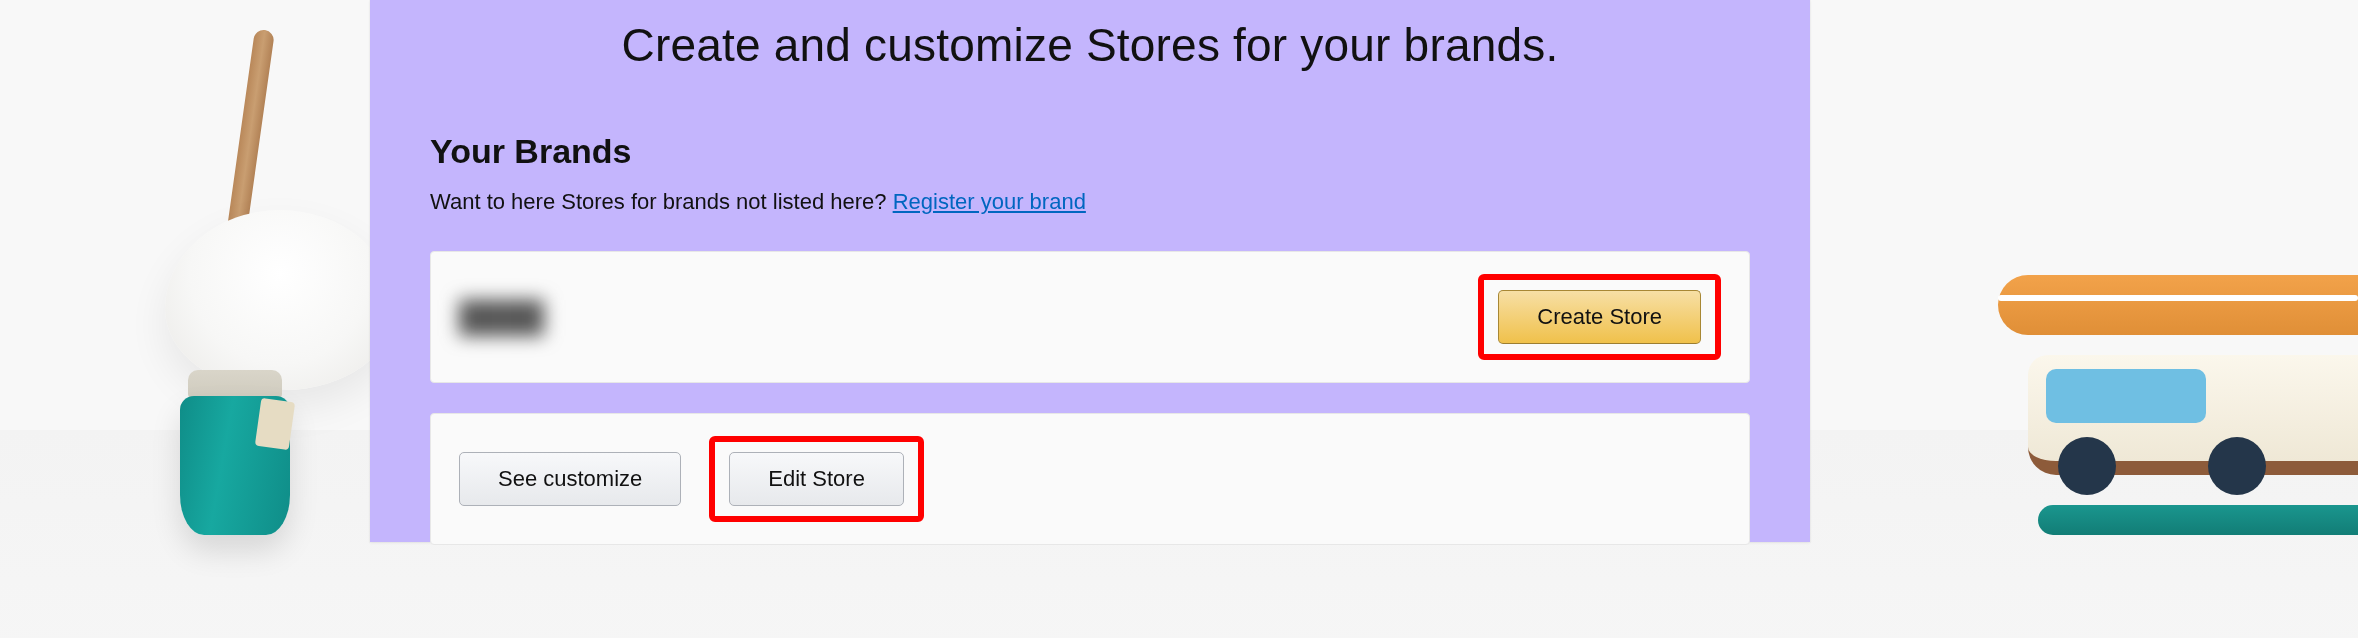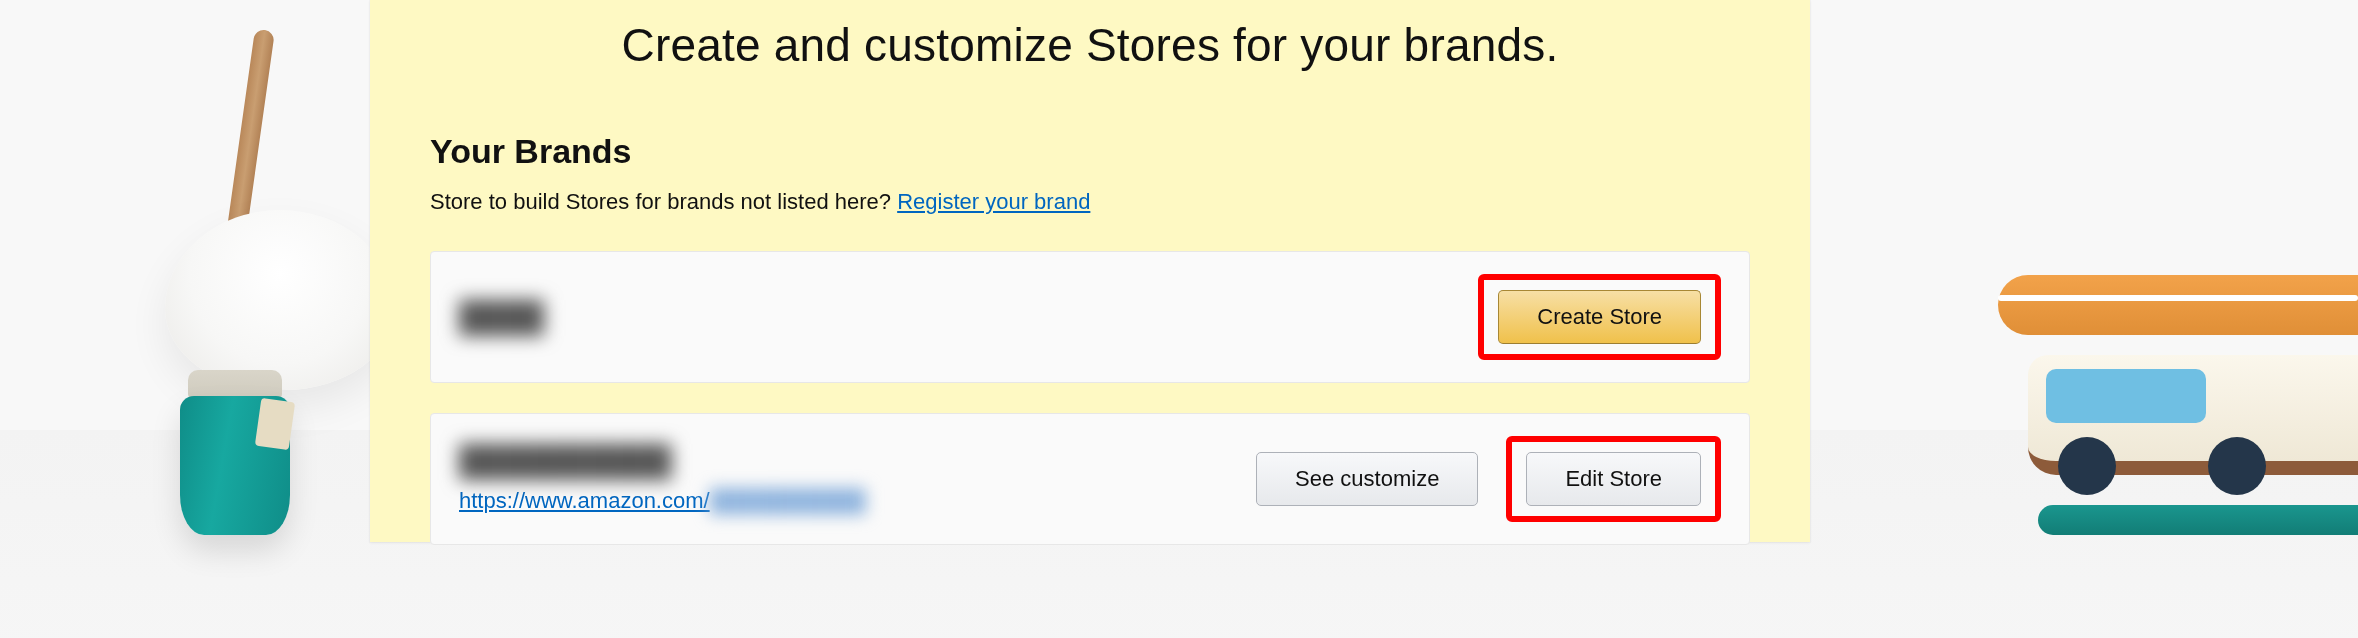--- a/index.html
+++ b/index.html
@@ -39,21 +39,21 @@
     border-bottom:14px solid #8d5b3a;}
   .props-right .van:before{content:"";position:absolute;left:18px;top:14px;width:160px;height:54px;
     background:#6fbfe3;border-radius:10px;}
   .props-right .van:after{content:"";position:absolute;left:30px;bottom:-34px;width:58px;height:58px;
     background:#24364a;border-radius:50%;box-shadow:150px 0 0 #24364a;}
   .props-right .paddle{position:absolute;right:0;top:230px;width:320px;height:30px;
     background:linear-gradient(#1a968e,#127d76);border-radius:18px 0 0 18px;}
 
   
   .card{position:absolute;z-index:1;left:370px;top:0;width:1440px;height:542px;
-    background:#fef9c3;box-shadow:0 1px 3px rgba(0,0,0,.06),0 0 0 1px rgba(0,0,0,.02);}
+    background:#c4b5fd;box-shadow:0 1px 3px rgba(0,0,0,.06),0 0 0 1px rgba(0,0,0,.02);}
 
   .page-title{font-size:46px;font-weight:400;text-align:center;
     margin:18px 0 60px;color:#111;letter-spacing:.2px;}
   .section{padding:0 60px;}
   .section-title{font-size:34px;font-weight:700;margin:0 0 18px;}
   .subline{font-size:22px;color:#111;margin:0 0 36px;}
   .subline a{color:#0066c0;}
 
   .brand-row{display:flex;align-items:center;justify-content:space-between;
     background:#fafafa;border:1px solid #e7e7e7;border-radius:4px;
@@ -99,42 +99,35 @@
 
 <div class="card">
 
   <h1 class="page-title">Create and customize Stores for your brands.</h1>
 
   <div class="section">
 
     <h2 class="section-title">Your Brands</h2>
 
     <p class="subline">
-      <span>Store to build Stores for brands not listed here? </span><a href="#">Register your brand</a>
+      <span>Want to here Stores for brands not listed here? </span><a href="#">Register your brand</a>
     </p>
 
     <div class="brand-row">
       <div class="left">
         <span class="brand-name blur">████</span>
       </div>
       <div class="actions">
         <span class="highlight-box">
           <button class="btn btn-primary">Create Store</button>
         </span>
       </div>
     </div>
 
     <div class="brand-row">
-      <div class="left">
-        <span class="brand-name blur">██████████</span>
-        <a href="#" class="brand-url">
-          <span>https://www.amazon.com/</span>
-            <span class="tail">██████████</span>
-        </a>
-      </div>
       <div class="actions">
         <button class="btn">See customize</button>
         <span class="highlight-box">
           <button class="btn">Edit Store</button>
         </span>
       </div>
     </div>
 
   </div>
 </div>

